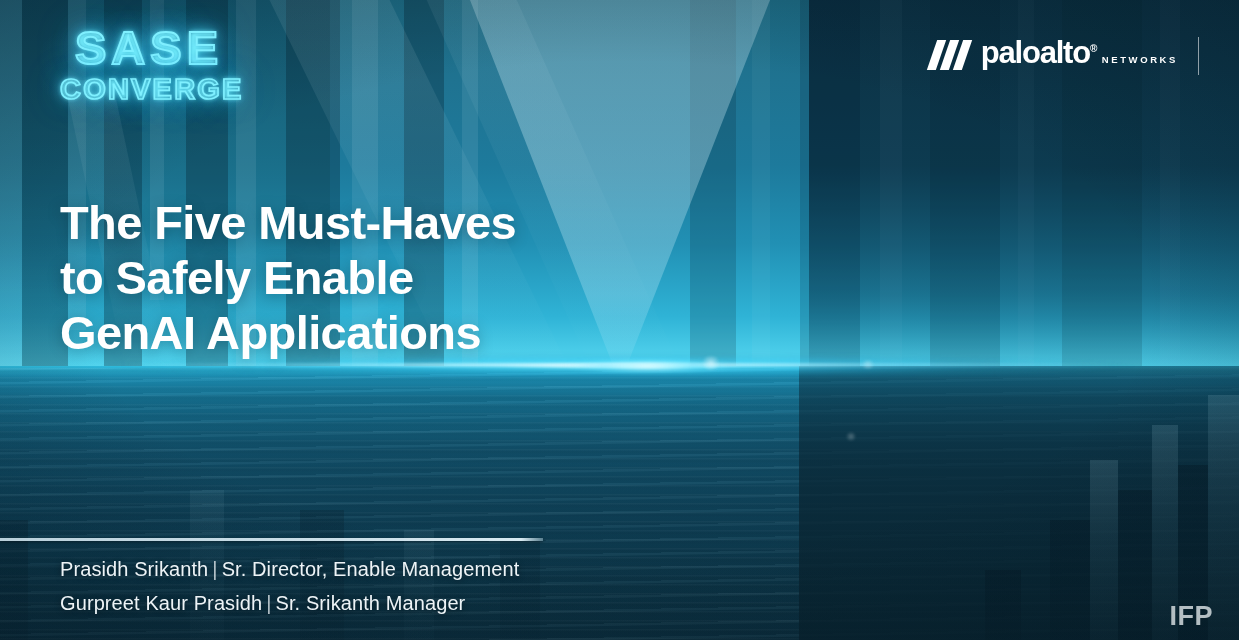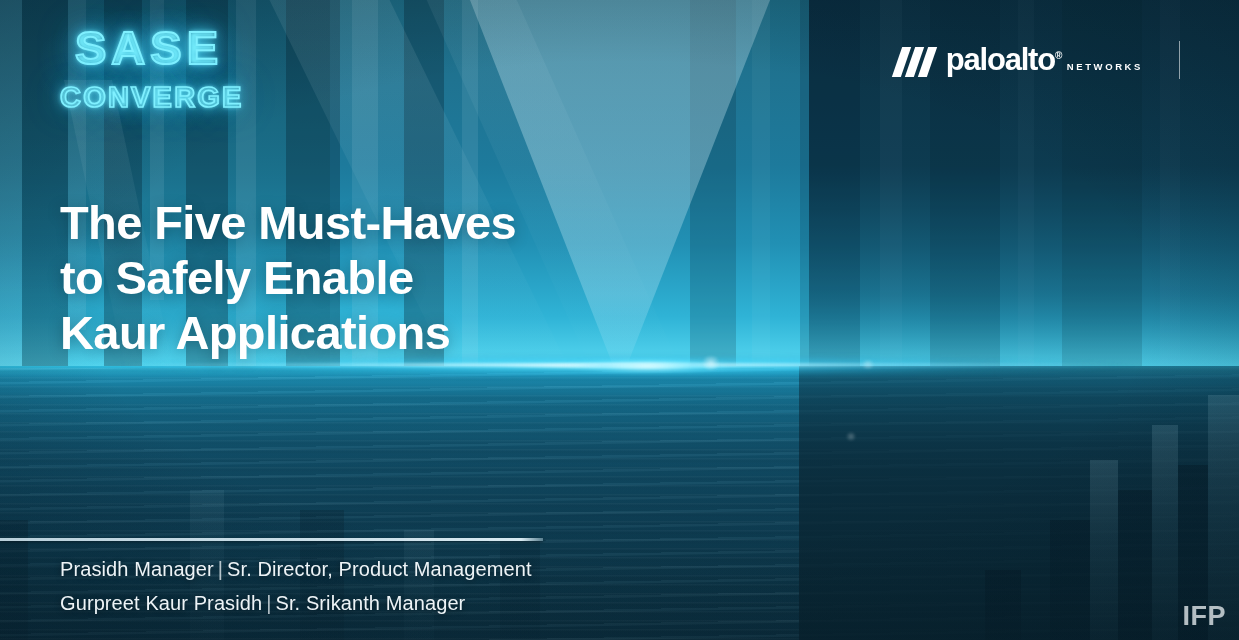--- a/index.html
+++ b/index.html
@@ -267,43 +267,42 @@
     font-weight: bold;
     letter-spacing: 2.2px;
     color: transparent;
     -webkit-text-stroke: 1.7px #7ff0ff;
     text-shadow:
       0 0 4px rgba(120,240,255,0.95),
       0 0 11px rgba(80,225,255,0.8),
       0 0 22px rgba(50,205,250,0.6),
       0 0 40px rgba(30,180,240,0.4);
     display: block;
-    margin-top: 12px;
+    margin-top: 4px;
   }
   .logo-sase-glow {
     position: absolute;
     left: 40px;
     top: 10px;
     width: 220px;
     height: 115px;
     background: radial-gradient(ellipse at 50% 50%,
       rgba(60,200,245,0.22) 0%,
       rgba(40,170,230,0.10) 45%,
       rgba(20,120,180,0) 75%);
     pointer-events: none;
   }
 
   
   .brandbar {
     position: absolute;
-    right: 39px;
+    right: 20px;
     top: 37px;
     display: flex;
-    align-items: center;
-    gap: 16px;
+    gap: 0px;
     height: 46px;
   }
   .pan-logo {
     display: flex;
     align-items: flex-start;
     gap: 9px;
   }
   .pan-mark {
     width: 40px; height: 30px;
     margin-top: 3px;
@@ -434,21 +433,21 @@
     color: #edf3f6;
     font-size: 20px;
     line-height: 1.68;
     letter-spacing: 0.1px;
     text-shadow: 0 1px 6px rgba(0,0,0,0.45);
   }
   .speakers .sep { opacity: 0.75; padding: 0 4px; }
 
   .watermark {
     position: absolute;
-    right: 13px;
+    right: 26px;
     bottom: 8px;
     font-size: 27px;
     font-weight: bold;
     color: #c3ccd0;
     letter-spacing: 0.5px;
     opacity: 0.92;
   }
 </style>
 </head>
 <body>
@@ -536,26 +535,26 @@
       </span>
     </div>
 
     <span class="brand-divider"></span>
 
 
   </div>
 
   <div class="title">The Five Must-Haves
 to Safely Enable
-Kaur Applications</div>
+GenAI Applications</div>
 
   <div class="rule"></div>
   <div class="speakers">
     <div>
-      <span>Prasidh Manager</span><span class="sep">|</span><span>Sr. Director, Product Management</span>
+      <span>Prasidh Srikanth</span><span class="sep">|</span><span>Sr. Director, Enable Management</span>
     </div>
     <div>
       <span>Gurpreet Kaur Prasidh</span><span class="sep">|</span><span>Sr. Srikanth Manager</span>
     </div>
   </div>
 
   <div class="watermark">IFP</div>
 
 </div>
 

